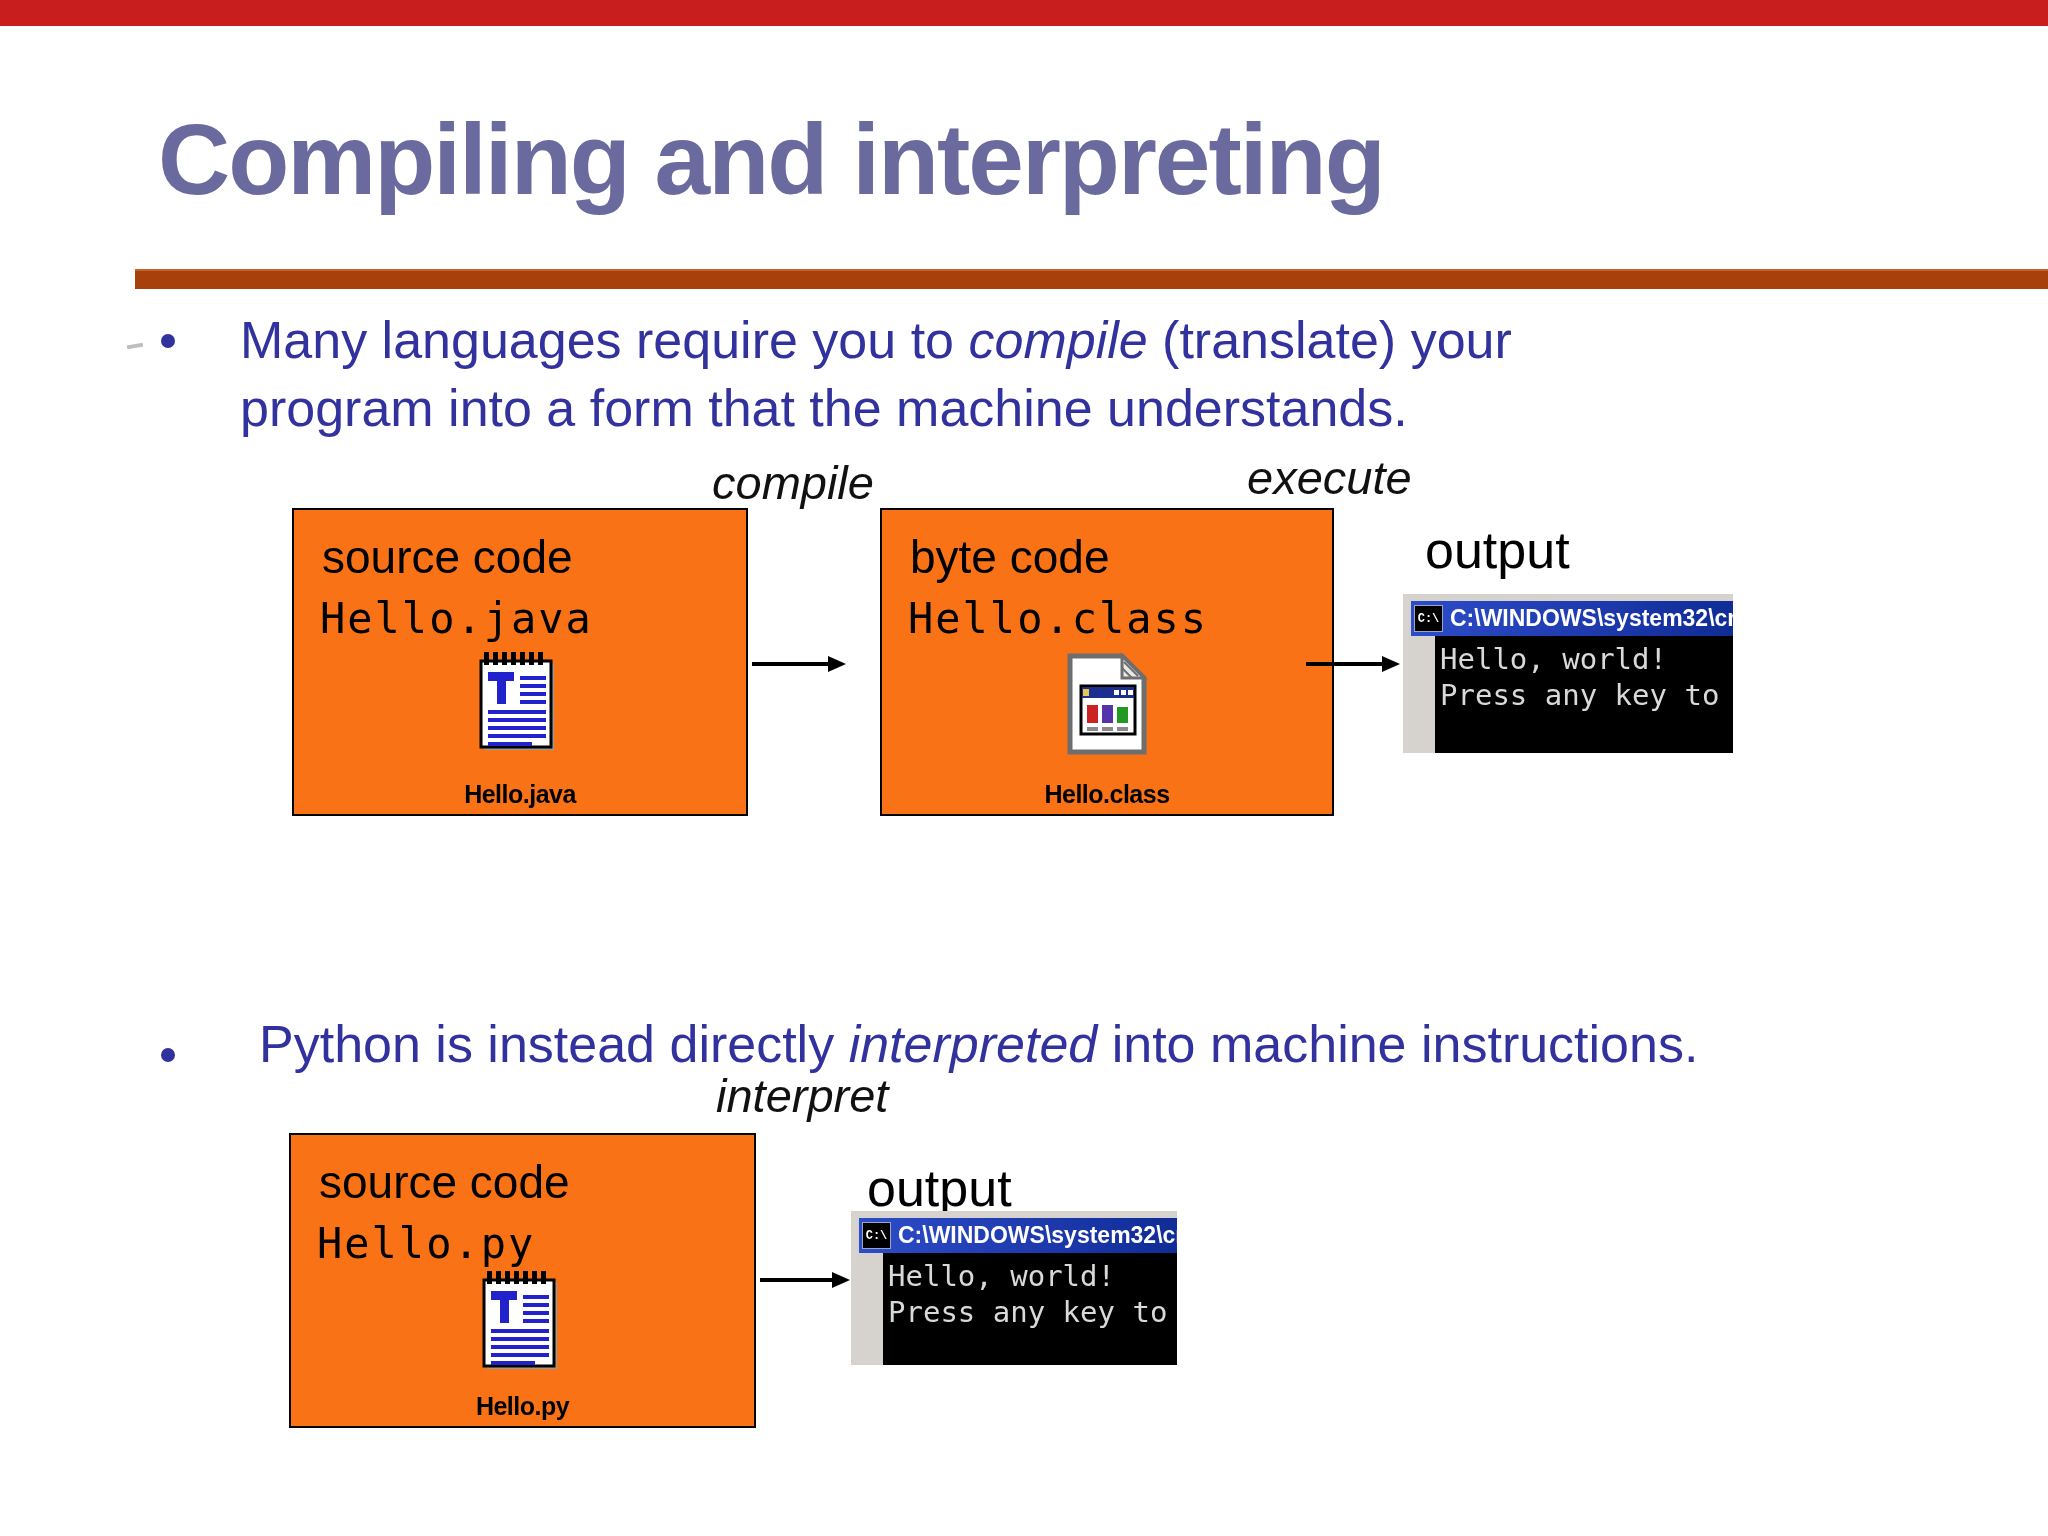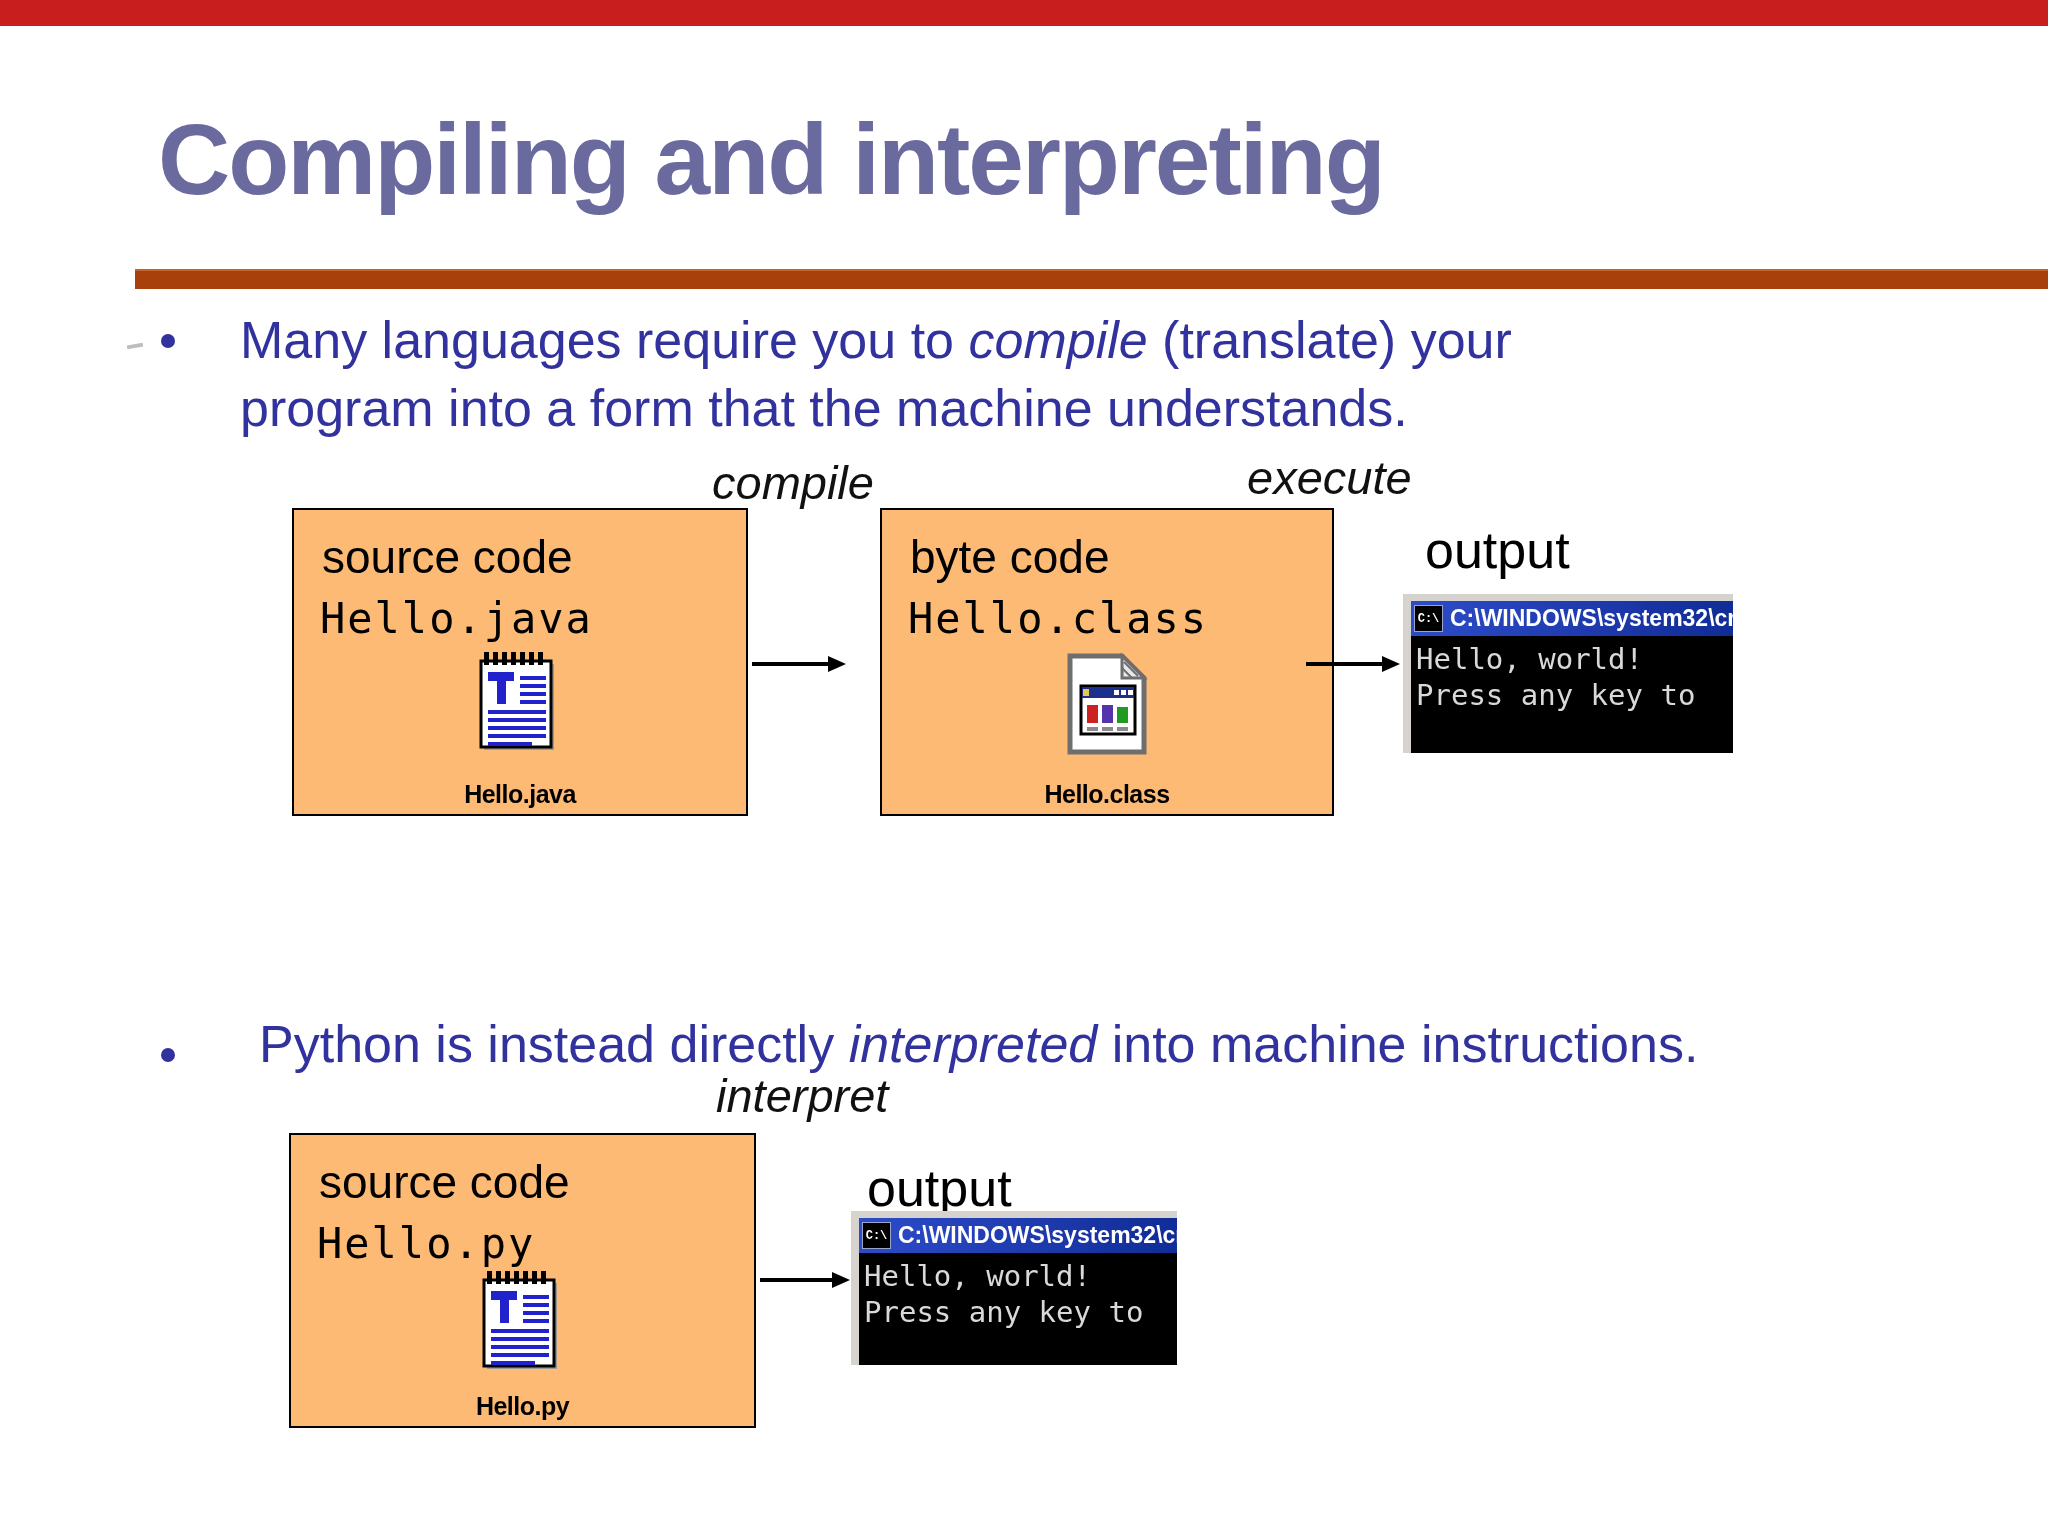--- a/index.html
+++ b/index.html
@@ -21,21 +21,21 @@
   .bullet{color:#32329e;font-size:52px;line-height:68px;white-space:nowrap;}
   .b1-text{left:240px;top:306px;}
   .b2-text{left:240px;top:1010px;margin-left:19px;}
   .it{font-style:italic;}
 
   .flowlabel{font-style:italic;color:#111;font-size:47px;white-space:nowrap;}
   .lbl-compile{left:712px;top:455px;}
   .lbl-execute{left:1247px;top:450px;}
   .lbl-interpret{left:716px;top:1068px;}
 
-  .filebox{border:2px solid #000;background:#fdba74;}
+  .filebox{border:2px solid #000;background:#f97316;}
   .box1{left:292px;top:508px;width:452px;height:304px;}
   .box2{left:848px;top:508px;width:450px;height:304px;margin-left:32px;}
   .box3{left:289px;top:1133px;width:463px;height:291px;}
   .fb-label{left:28px;top:20px;font-size:46px;color:#000;white-space:nowrap;}
   .fb-file{left:26px;top:84px;font-family:"DejaVu Sans Mono","Liberation Mono",monospace;
            font-size:42px;letter-spacing:2px;color:#000;white-space:nowrap;}
   .fb-icon{left:50%;transform:translateX(-50%);top:142px;}
   .box3 .fb-icon{top:136px;}
   .fb-caption{left:0;right:0;bottom:5px;text-align:center;font-size:25px;font-weight:bold;
               color:#000;letter-spacing:-0.5px;}
@@ -57,21 +57,21 @@
   .console1{left:1403px;top:594px;width:330px;height:159px;}
   .console2{left:851px;top:1211px;width:326px;height:154px;}
   .c-title{height:35px;background:linear-gradient(90deg,#2c4cc8 0%,#1e3aae 55%,#102c96 100%);
            display:flex;align-items:center;overflow:hidden;white-space:nowrap;}
   .c-ico{flex:0 0 auto;width:27px;height:25px;margin:0 7px 0 3px;background:#000;
          border:1px solid #9aa4c8;color:#fff;font-family:"Liberation Mono",monospace;
          font-size:12px;font-weight:bold;display:flex;align-items:center;justify-content:center;}
   .c-title-text{color:#fff;font-weight:bold;font-size:23px;letter-spacing:0;}
   .c-body{background:#000;height:calc(100% - 35px);overflow:hidden;white-space:nowrap;
           font-family:"DejaVu Sans Mono","Liberation Mono",monospace;font-size:29px;line-height:36px;
-          color:#d9d9d9;padding:5px 0 0 5px;box-sizing:border-box;}
+          color:#d9d9d9;padding:5px 0 0 5px;box-sizing:border-box;margin-left:24px;}
   .c-body div{white-space:nowrap;}
 </style>
 </head>
 <body>
 
 <div class="slide">
 
   <div class="abs top-bar"></div>
 
   <div class="abs title">Compiling and interpreting</div>

